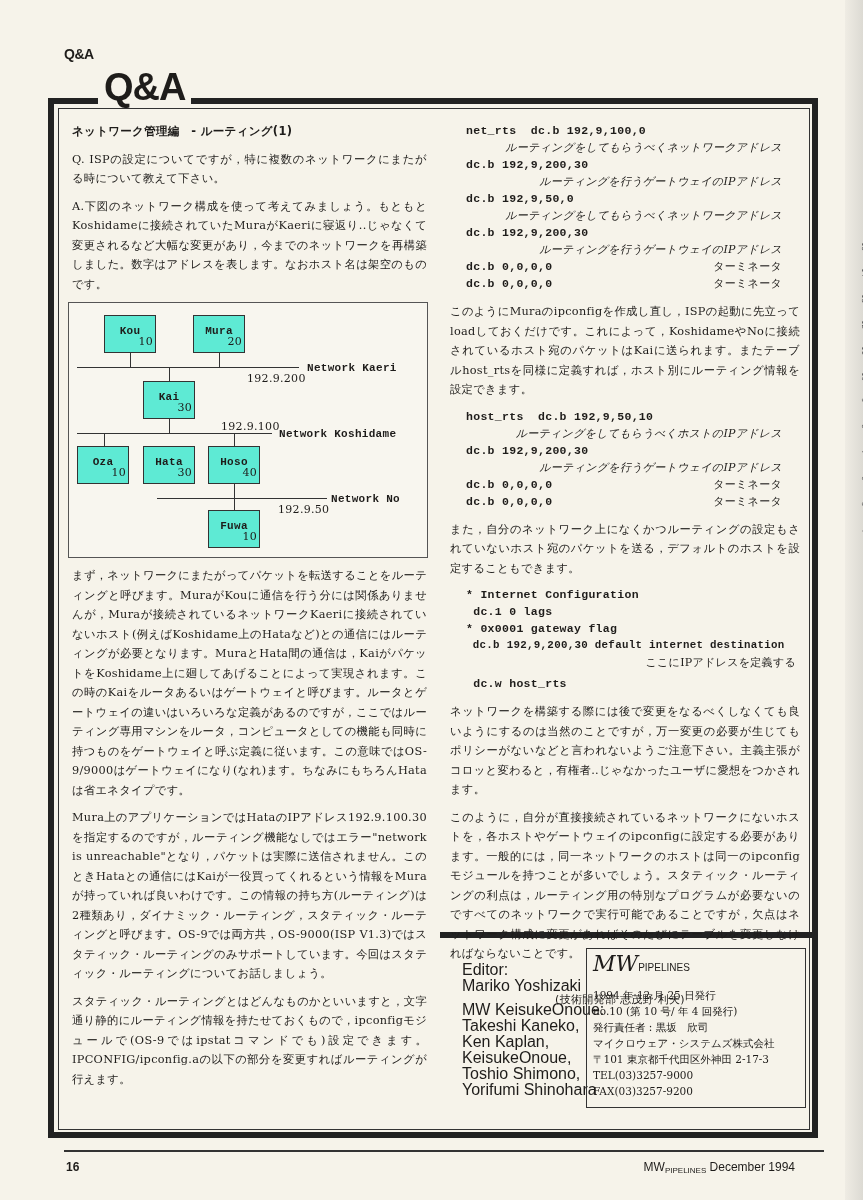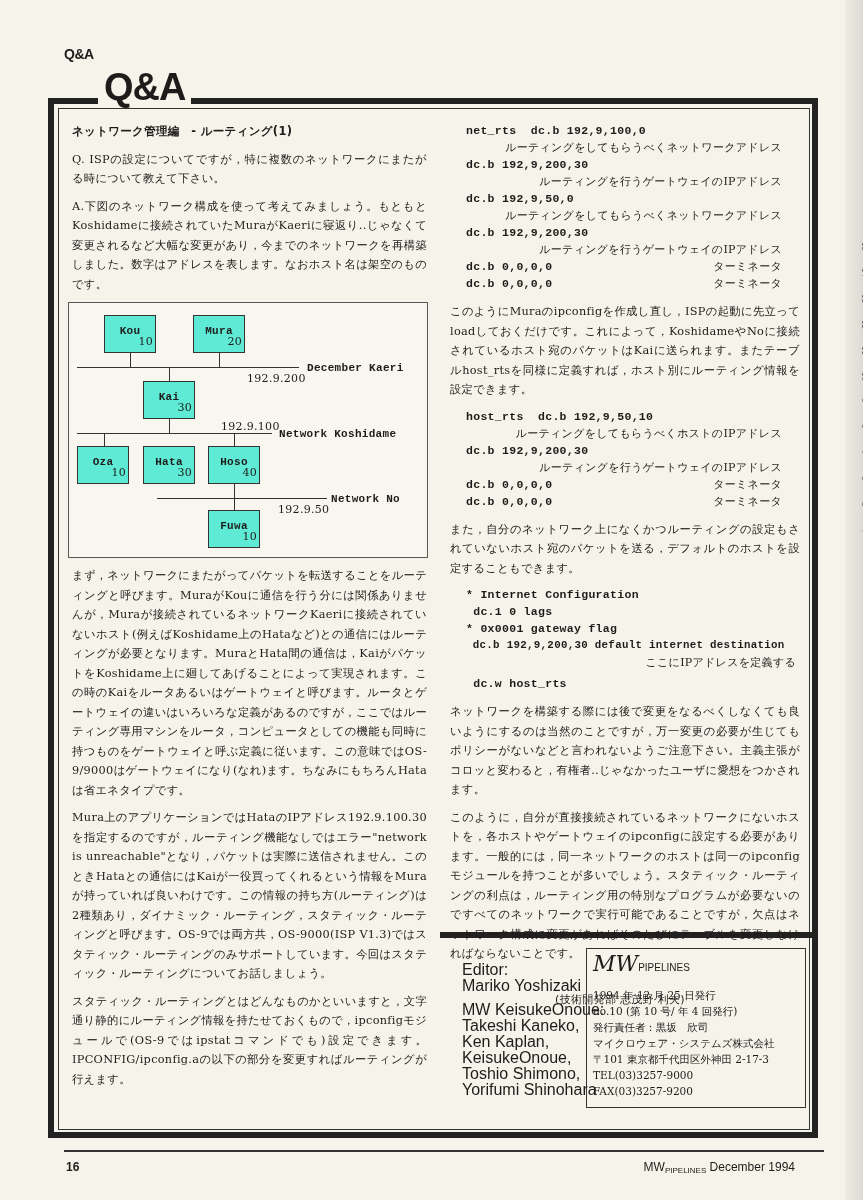--- a/index.html
+++ b/index.html
@@ -27,21 +27,21 @@
   .page-num { position: absolute; left: 66px; top: 1160px; font-family: "Liberation Sans", sans-serif; font-size: 12px; font-weight: bold; }
   .footer-right { position: absolute; right: 68px; top: 1160px; font-family: "Liberation Sans", sans-serif; font-size: 12px; }
   .footer-right sub { font-size: 8px; vertical-align: -2px; }
 
   .col { position: absolute; font-size: 11.3px; line-height: 19.5px; letter-spacing: 0.3px; }
   .col-left { left: 72px; top: 122px; width: 355px; }
   .col-right { left: 450px; top: 122px; width: 350px; }
   .subhead { font-family: "DejaVu Sans", sans-serif; font-weight: bold; font-size: 11.5px; margin-bottom: 8px; }
   p { margin: 0 0 8px 0; text-align: justify; }
   .code-line { font-family: "Liberation Mono", "DejaVu Sans Mono", monospace; font-weight: bold; font-size: 11.5px; line-height: 17px; white-space: pre; }
-  .code-note { font-size: 11px; line-height: 17px; text-align: right; padding-right: 18px; }
+  .code-note { font-style: italic; font-size: 11px; line-height: 17px; text-align: right; padding-right: 18px; }
   .code-row { display: flex; justify-content: space-between; line-height: 17px; padding-right: 18px; }
   .code-row .note { font-size: 11px; }
   .code-block { margin: 0 0 10px 16px; }
   .signature { text-align: center; font-family: "DejaVu Sans", sans-serif; font-weight: normal; font-size: 11px; padding-right: 10px; margin-top: 26px; }
 
   .diagram { position: relative; width: 358px; height: 254px; border: 1px solid #555; margin: 4px 0 8px -4px; background: #f8f6ef; }
   .node { position: absolute; border: 1px solid #333; background: #5eead4; width: 52px; height: 38px; box-sizing: border-box; }
   .node .nm { position: absolute; left: 0; right: 0; top: 6px; text-align: center; font-family: "Liberation Mono", monospace; font-weight: bold; font-size: 11px; }
   .node .ad { position: absolute; right: 2px; bottom: 1px; font-size: 11px; }
   .hline { position: absolute; height: 1px; background: #333; }
@@ -93,21 +93,21 @@
       <span class="ad">10</span>
     </div>
     <div class="node" style="left:124px;top:12px;">
       <span class="nm">Mura</span>
       <span class="ad">20</span>
     </div>
     <div class="vline" style="left:61px;top:50px;height:14px;"></div>
     <div class="vline" style="left:150px;top:50px;height:14px;"></div>
     <div class="hline" style="left:8px;top:64px;width:222px;"></div>
     <div class="addr" style="left:178px;top:66px;">192.9.200</div>
-    <div class="netlabel" style="left:238px;top:56px;">December Kaeri</div>
+    <div class="netlabel" style="left:238px;top:56px;">Network Kaeri</div>
 
     <div class="vline" style="left:100px;top:64px;height:14px;"></div>
     <div class="node" style="left:74px;top:78px;">
       <span class="nm">Kai</span>
       <span class="ad">30</span>
     </div>
     <div class="vline" style="left:100px;top:116px;height:14px;"></div>
 
     <div class="addr" style="left:152px;top:114px;">192.9.100</div>
     <div class="hline" style="left:8px;top:130px;width:195px;"></div>

